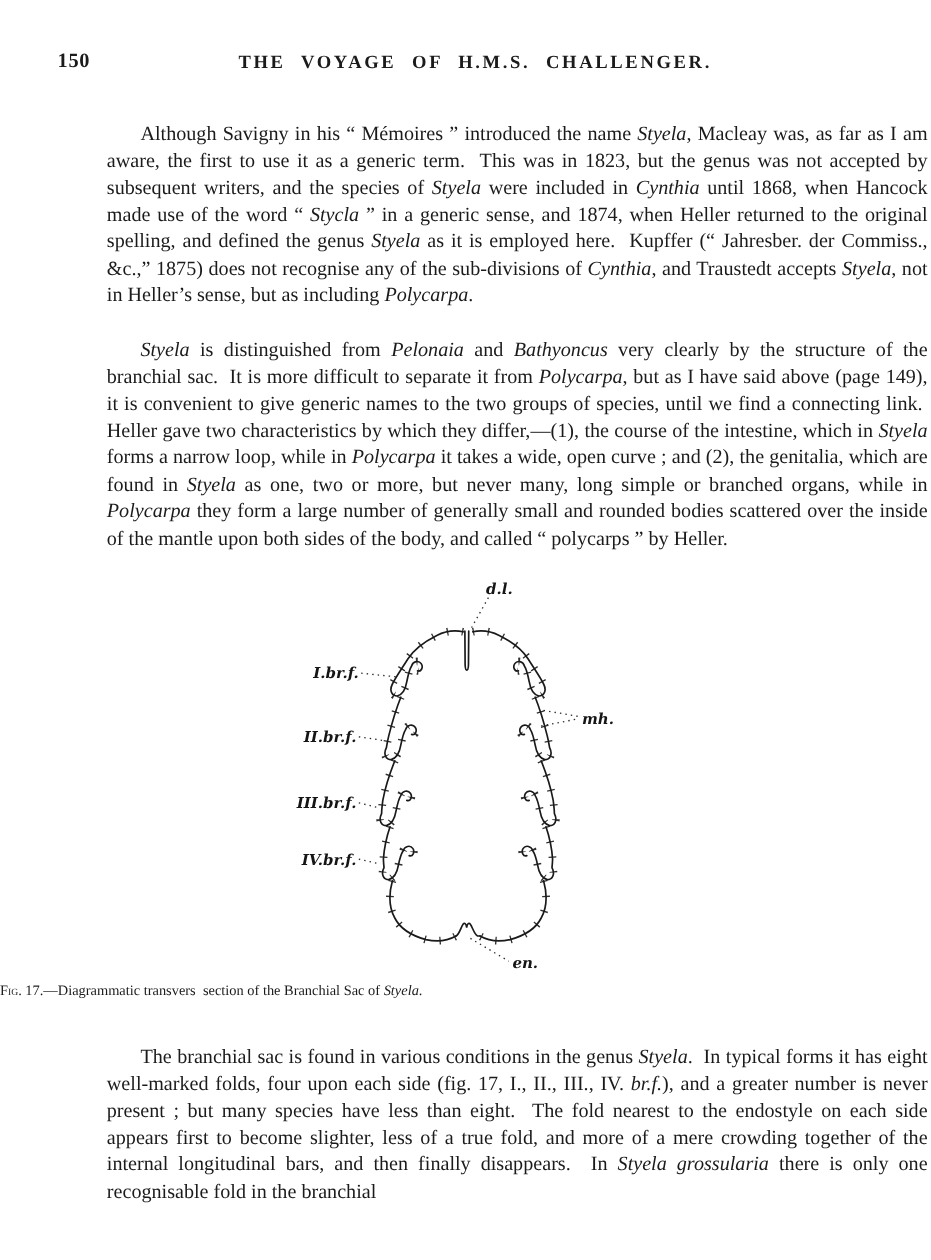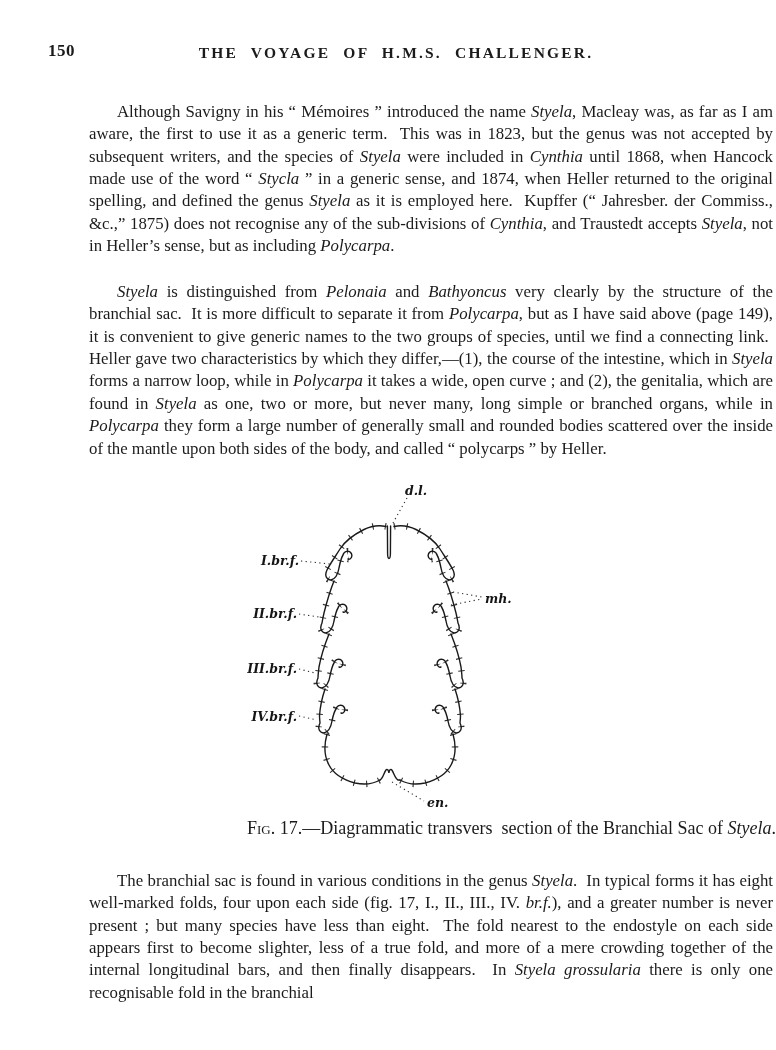--- a/index.html
+++ b/index.html
@@ -33,21 +33,21 @@
   .para.p2 { top:264px; }
   .para.p3 { top:853px; }
   .it { font-style:italic; }
   .sc { font-variant:small-caps; }
   .fig-wrap {
     position:absolute; left:200px; top:485px;
     width:380px; height:335px;
   }
   .caption1 {
     position:absolute; top:818px; left:0; right:0;
-    text-align:right; font-size:18px; color:#1b1b1b;
+    text-align:left; font-size:12px; color:#1b1b1b;
   }
   .caption2 {
     position:absolute; top:835px; left:0; right:0;
     text-align:center; font-size:12.2px; color:#1b1b1b;
   }
   svg text.figlbl {
     font-family:"DejaVu Serif", serif;
     font-style:italic; font-weight:bold;
     font-size:12.5px; fill:#151515;
   }

